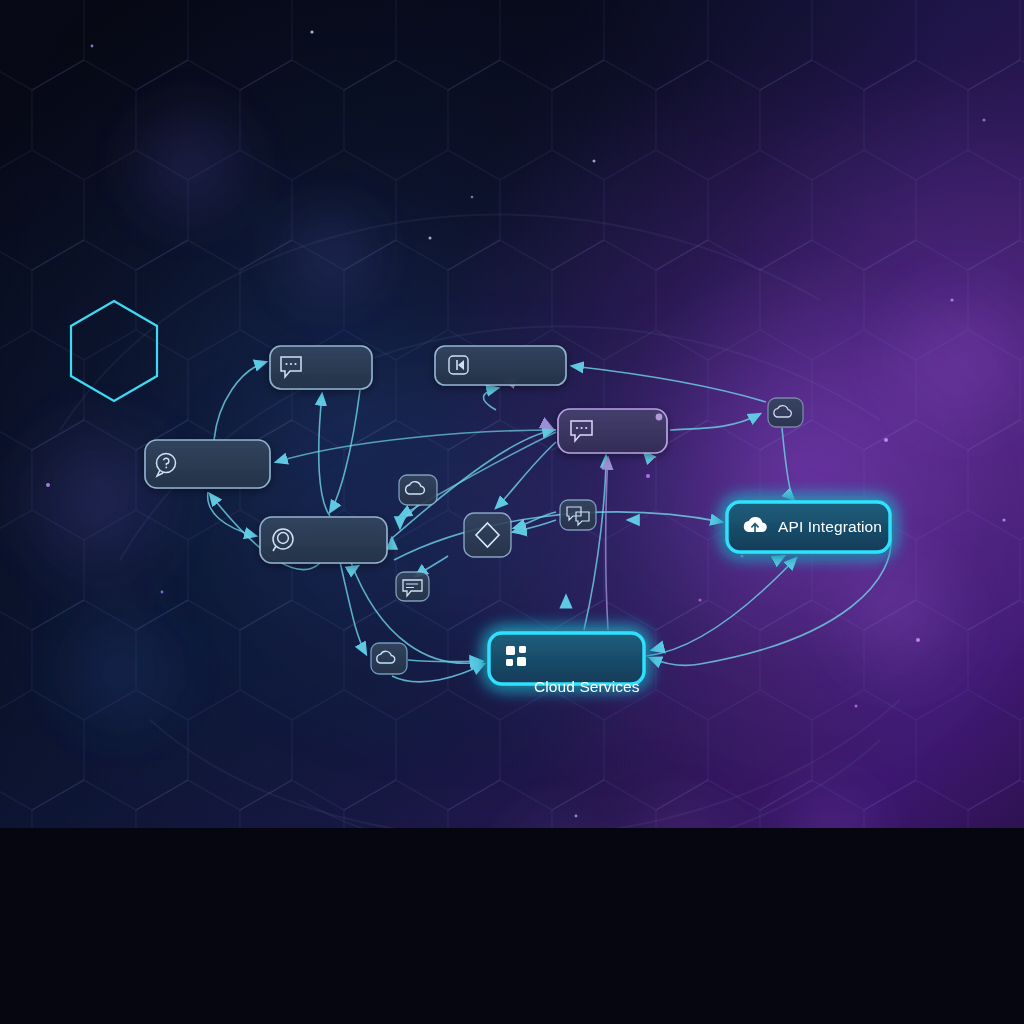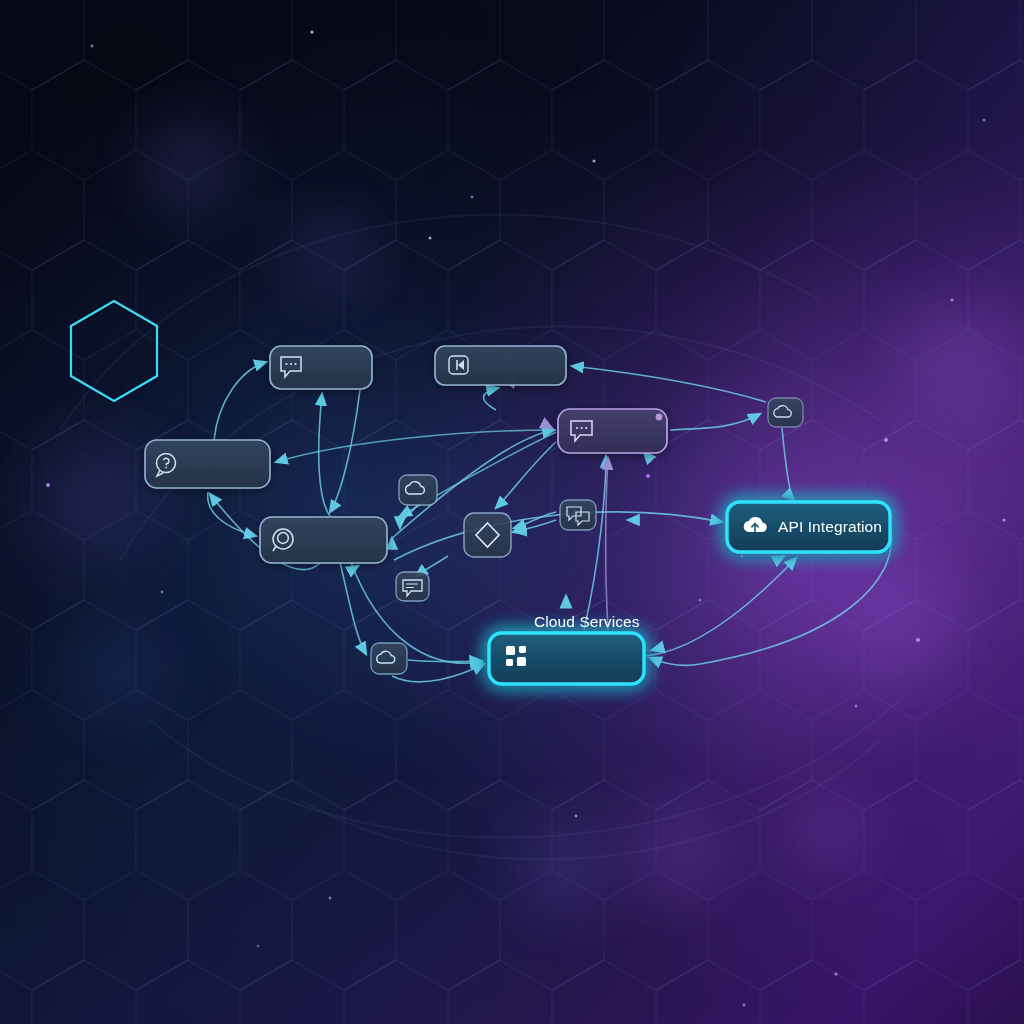--- a/index.html
+++ b/index.html
@@ -1,18 +1,18 @@
 <!DOCTYPE html>
 <html><head>
 <meta charset="utf-8">
 <title>Node Graph</title>
 <style>
   html,body{margin:0;padding:0;background:#05060f;}
   #stage{
-    position:relative;width:1024px;height:1024px;overflow:hidden;
+    position:relative;width:1024px;height:828px;overflow:hidden;
     font-family:"Liberation Sans","DejaVu Sans",sans-serif;
     background:
       radial-gradient(circle at 78% 56%, rgba(124,58,190,0.55) 0%, rgba(86,40,140,0.30) 22%, rgba(40,20,70,0.05) 44%, rgba(0,0,0,0) 62%),
       radial-gradient(circle at 96% 44%, rgba(150,70,210,0.38) 0%, rgba(90,40,150,0.12) 28%, rgba(0,0,0,0) 50%),
       radial-gradient(circle at 34% 50%, rgba(28,52,104,0.60) 0%, rgba(18,34,74,0.34) 30%, rgba(6,10,28,0.0) 58%),
       radial-gradient(circle at 20% 82%, rgba(20,40,80,0.30) 0%, rgba(0,0,0,0) 52%),
       radial-gradient(circle at 12% 8%, rgba(6,8,20,1) 0%, rgba(7,10,26,1) 34%, rgba(0,0,0,0) 70%),
       linear-gradient(128deg,#04050d 0%,#070b1d 20%,#0c1230 40%,#1a1342 60%,#2a1550 76%,#38156a 90%,#2d1150 100%);
   }
   .layer{position:absolute;inset:0;}
@@ -296,15 +296,15 @@
       <g fill="#ffffff">
         <rect x="506" y="646" width="9" height="9" rx="1.6"></rect>
         <rect x="519" y="646" width="7" height="7" rx="1.4"></rect>
         <rect x="506" y="659" width="7" height="7" rx="1.4"></rect>
         <rect x="517" y="657" width="9" height="9" rx="1.6"></rect>
       </g>
     </g>
   </svg>
 
   <div class="lbl" style="left:778px;top:518px;">API Integration</div>
-  <div class="lbl" style="left:534px;top:613px;">Cloud Services</div>
+  <div class="lbl" style="left:534px;top:678px;">Cloud Services</div>
 
 </div>
 
 </body></html>

